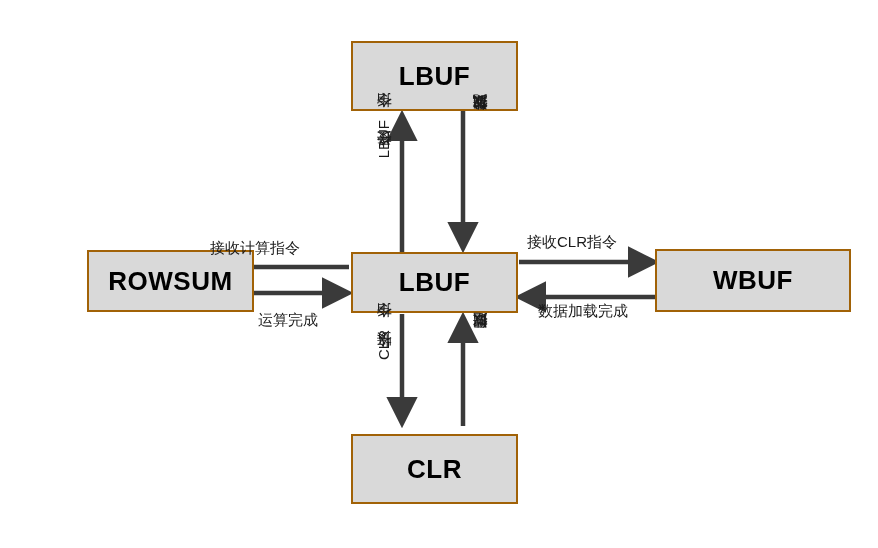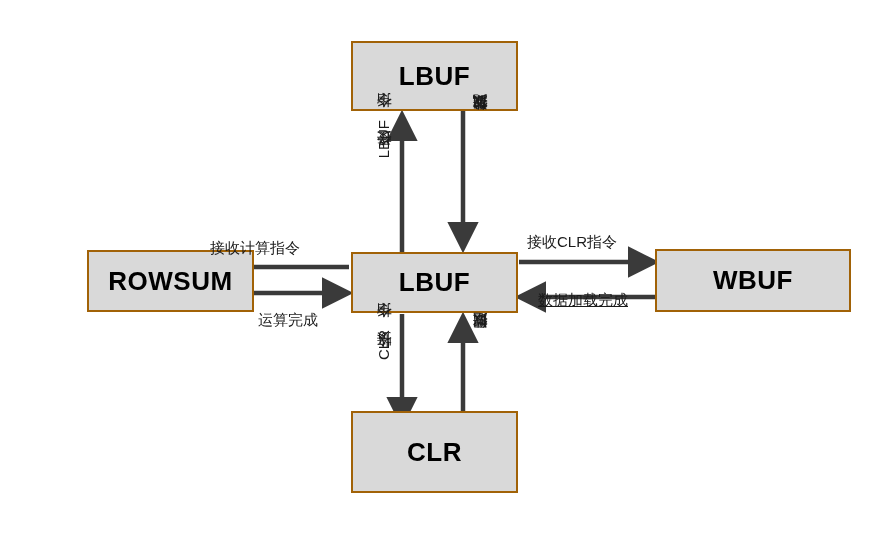--- a/index.html
+++ b/index.html
@@ -94,33 +94,33 @@
   </div>
 
   <div class="state-box" style="left:351px; top:252px; width:167px; height:61px;">
     <span class="state-label">LBUF</span>
   </div>
 
   <div class="state-box" style="left:655px; top:249px; width:196px; height:63px;">
     <span class="state-label">WBUF</span>
   </div>
 
-  <div class="state-box" style="left:351px; top:411px; width:167px; height:82px;">
+  <div class="state-box" style="left:351px; top:434px; width:167px; height:70px;">
     <span class="state-label">CLR</span>
   </div>
 
   <div class="edge-label vertical" style="left:472px; top:122px;">数据加载完成</div>
 
   <div class="edge-label vertical" style="left:376px; top:120px;">接受LBUF指令</div>
 
   <div class="edge-label" style="left:210px; top:240px;">接收计算指令</div>
 
   <div class="edge-label" style="left:258px; top:303px;margin-top:9px;">运算完成</div>
 
   <div class="edge-label" style="left:527px; top:234px;">接收CLR指令</div>
 
-  <div class="edge-label" style="left:538px; top:292px;text-decoration:underline;">数据加载完成</div>
+  <div class="edge-label" style="left:538px; top:303px;">数据加载完成</div>
 
   <div class="edge-label vertical" style="left:376px; top:330px;">接收CLR指令</div>
 
   <div class="edge-label vertical" style="left:472px; top:340px;">返回数据</div>
 
 </div>
 
 </body></html>

